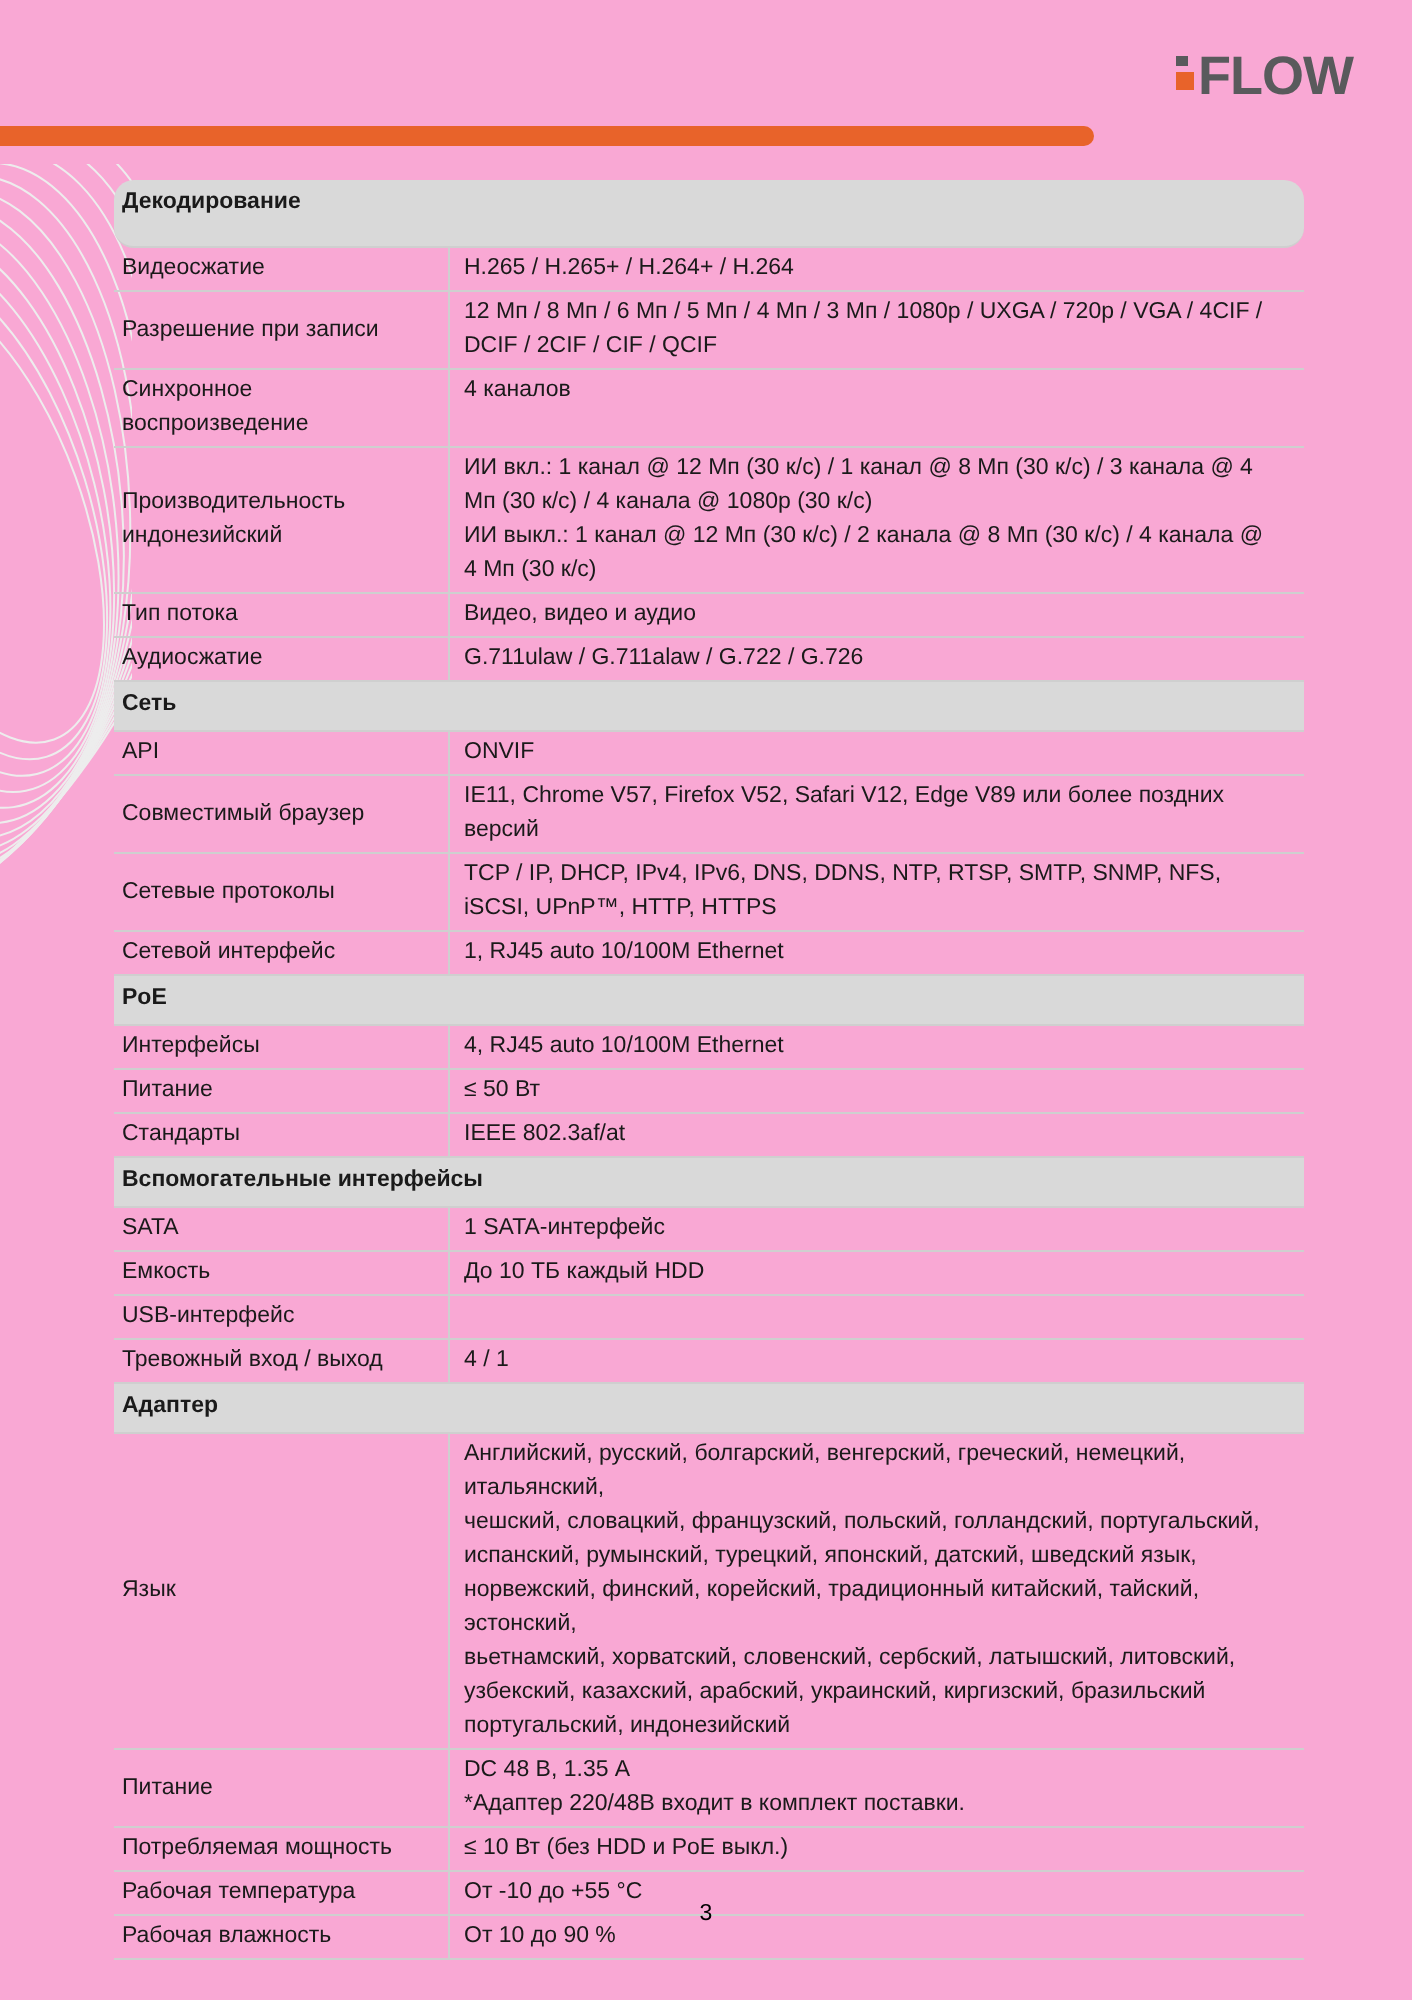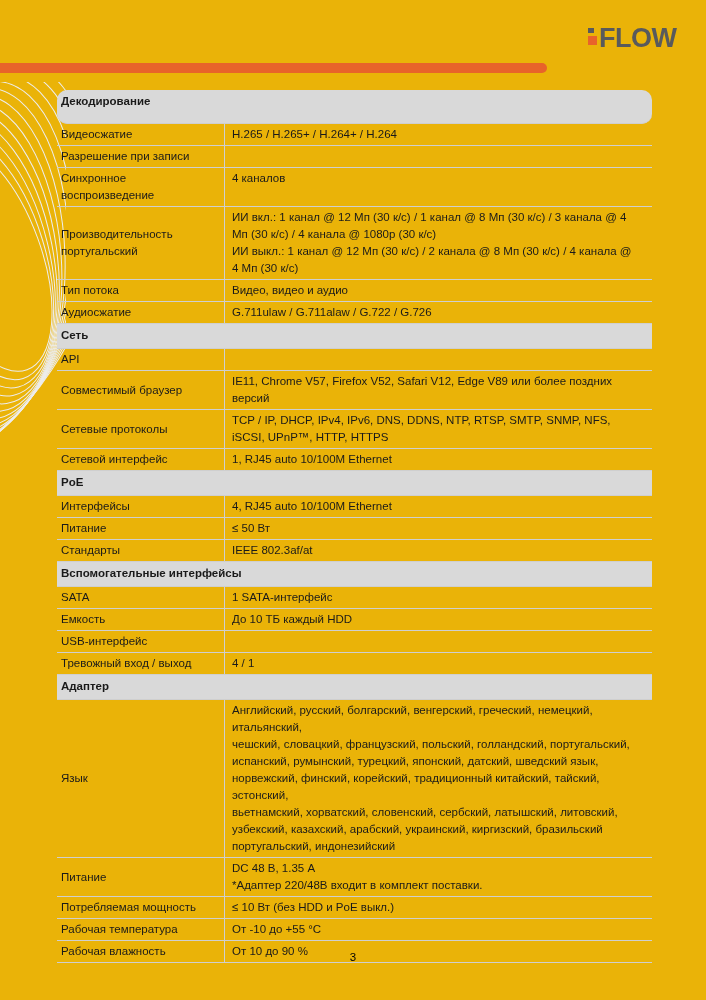--- a/index.html
+++ b/index.html
@@ -9,21 +9,21 @@
     --border:#cfcfcf;
     --text:#1a1a1a;
   }
   *{box-sizing:border-box;}
   html,body{margin:0;padding:0;}
   body{
     width:706px;height:1000px;background:#ffffff;
     font-family:"Liberation Sans", sans-serif;
     color:var(--text);
   }
-  .page{position:relative;width:706px;height:1000px;overflow:hidden;background:#eab308;}
+  .page{position:relative;width:706px;height:1000px;overflow:hidden;background:#f9a8d4;}
 
   
   .swirl{position:absolute;left:0;top:82px;width:66px;height:350px;overflow:hidden;pointer-events:none;}
   .swirl svg{display:block;}
 
   
   .accent-bar{
     position:absolute;left:0;top:63px;width:547px;height:10px;
     background:var(--accent);border-radius:0 5px 5px 0;
   }
@@ -96,41 +96,43 @@
   </div>
 
   <div class="spec-table">
       <div class="section-header first">Декодирование</div>
       <div class="row">
         <div class="cell label">Видеосжатие</div>
         <div class="cell value">H.265 / H.265+ / H.264+ / H.264</div>
       </div>
       <div class="row">
         <div class="cell label">Разрешение при записи</div>
+        <div class="cell value">12 Мп / 8 Мп / 6 Мп / 5 Мп / 4 Мп / 3 Мп / 1080p / UXGA / 720p / VGA / 4CIF / DCIF / 2CIF / CIF / QCIF</div>
       </div>
       <div class="row">
         <div class="cell label">Синхронное воспроизведение</div>
         <div class="cell value">4 каналов</div>
       </div>
       <div class="row">
-        <div class="cell label">Производительность португальский</div>
+        <div class="cell label">Производительность индонезийский</div>
         <div class="cell value">ИИ вкл.: 1 канал @ 12 Мп (30 к/с) / 1 канал @ 8 Мп (30 к/с) / 3 канала @ 4 Мп (30 к/с) / 4 канала @ 1080p (30 к/с)
 ИИ выкл.: 1 канал @ 12 Мп (30 к/с) / 2 канала @ 8 Мп (30 к/с) / 4 канала @ 4 Мп (30 к/с)</div>
       </div>
       <div class="row">
         <div class="cell label">Тип потока</div>
         <div class="cell value">Видео, видео и аудио</div>
       </div>
       <div class="row">
         <div class="cell label">Аудиосжатие</div>
         <div class="cell value">G.711ulaw / G.711alaw / G.722 / G.726</div>
       </div>
       <div class="section-header">Сеть</div>
       <div class="row">
         <div class="cell label">API</div>
+        <div class="cell value">ONVIF</div>
       </div>
       <div class="row">
         <div class="cell label">Совместимый браузер</div>
         <div class="cell value">IE11, Chrome V57, Firefox V52, Safari V12, Edge V89 или более поздних версий</div>
       </div>
       <div class="row">
         <div class="cell label">Сетевые протоколы</div>
         <div class="cell value">TCP / IP, DHCP, IPv4, IPv6, DNS, DDNS, NTP, RTSP, SMTP, SNMP, NFS, iSCSI, UPnP™, HTTP, HTTPS</div>
       </div>
       <div class="row">

